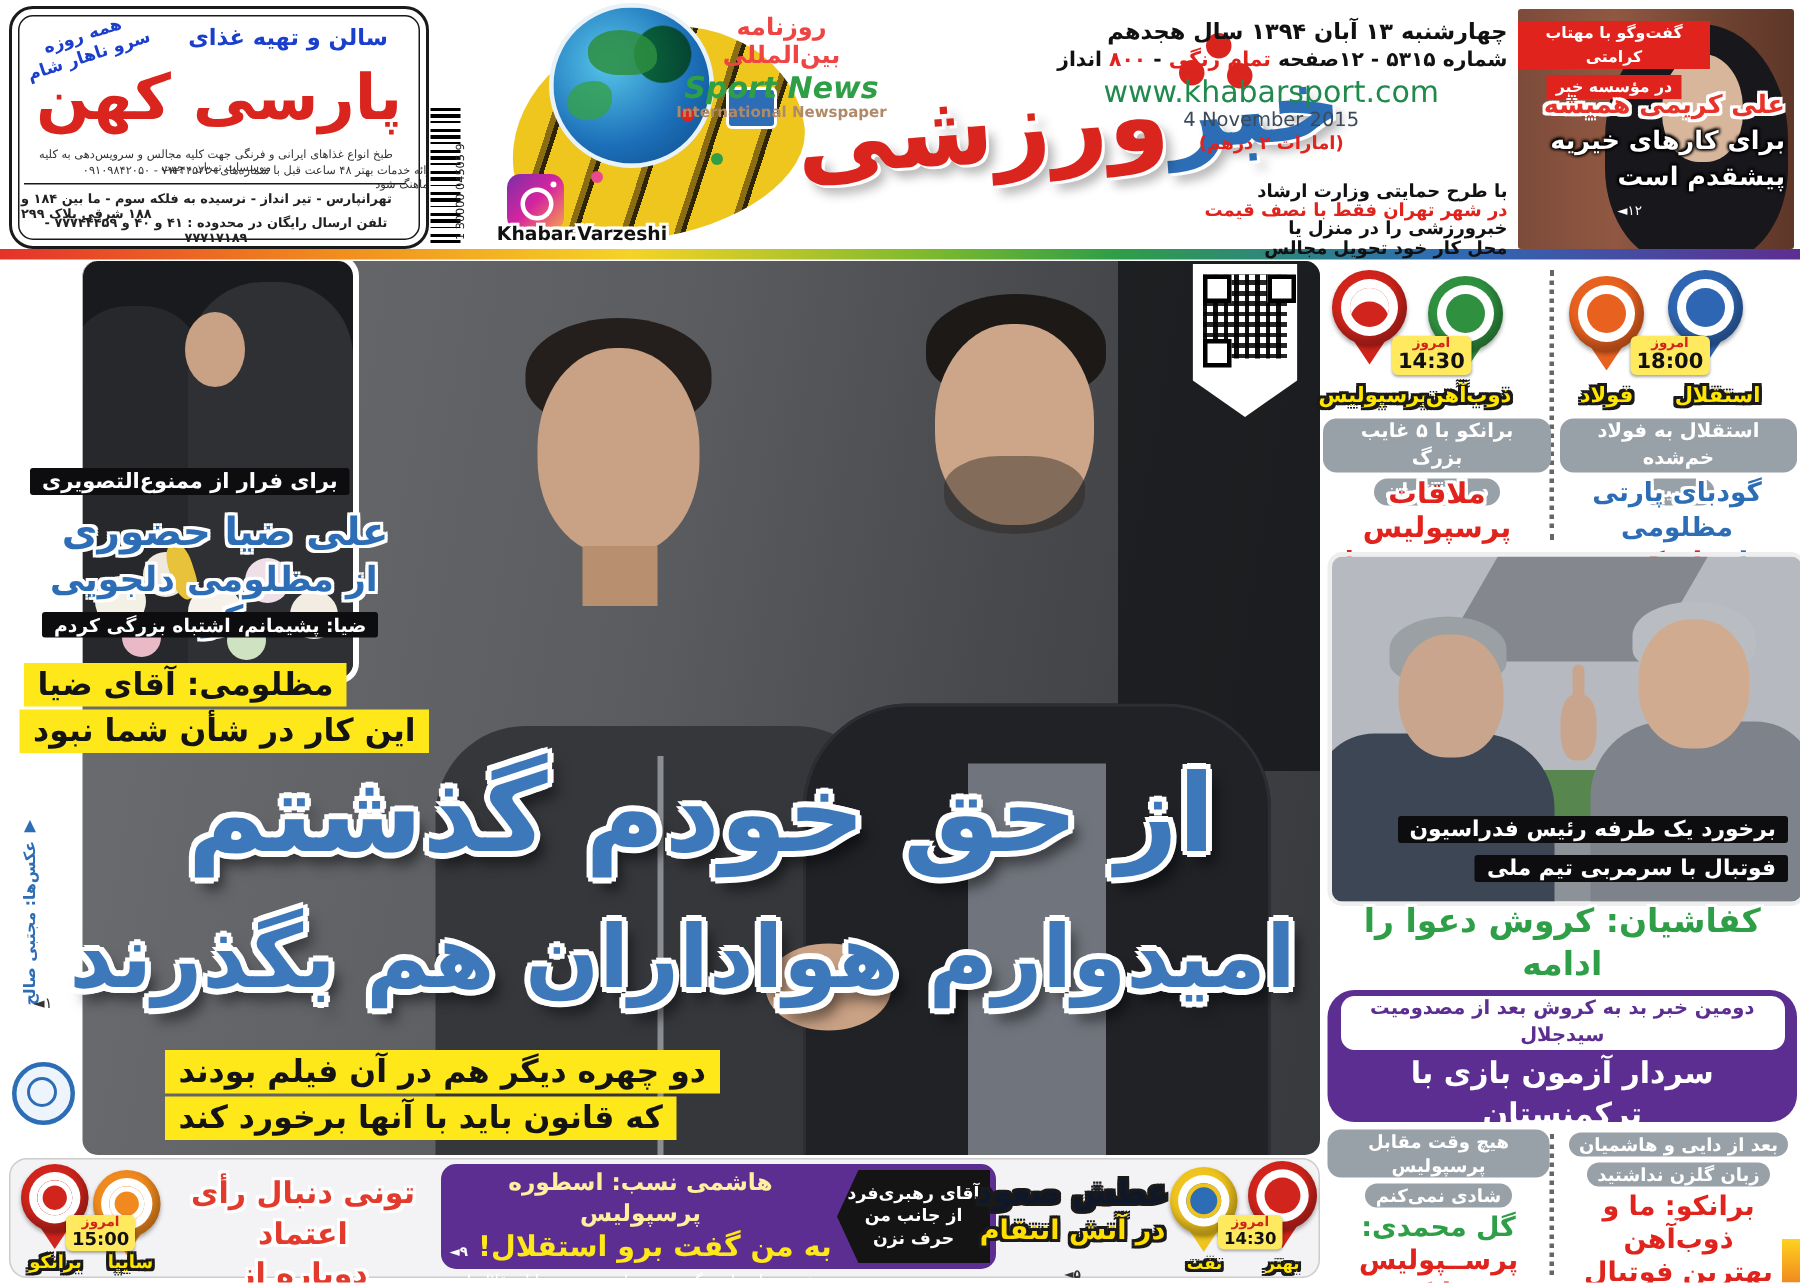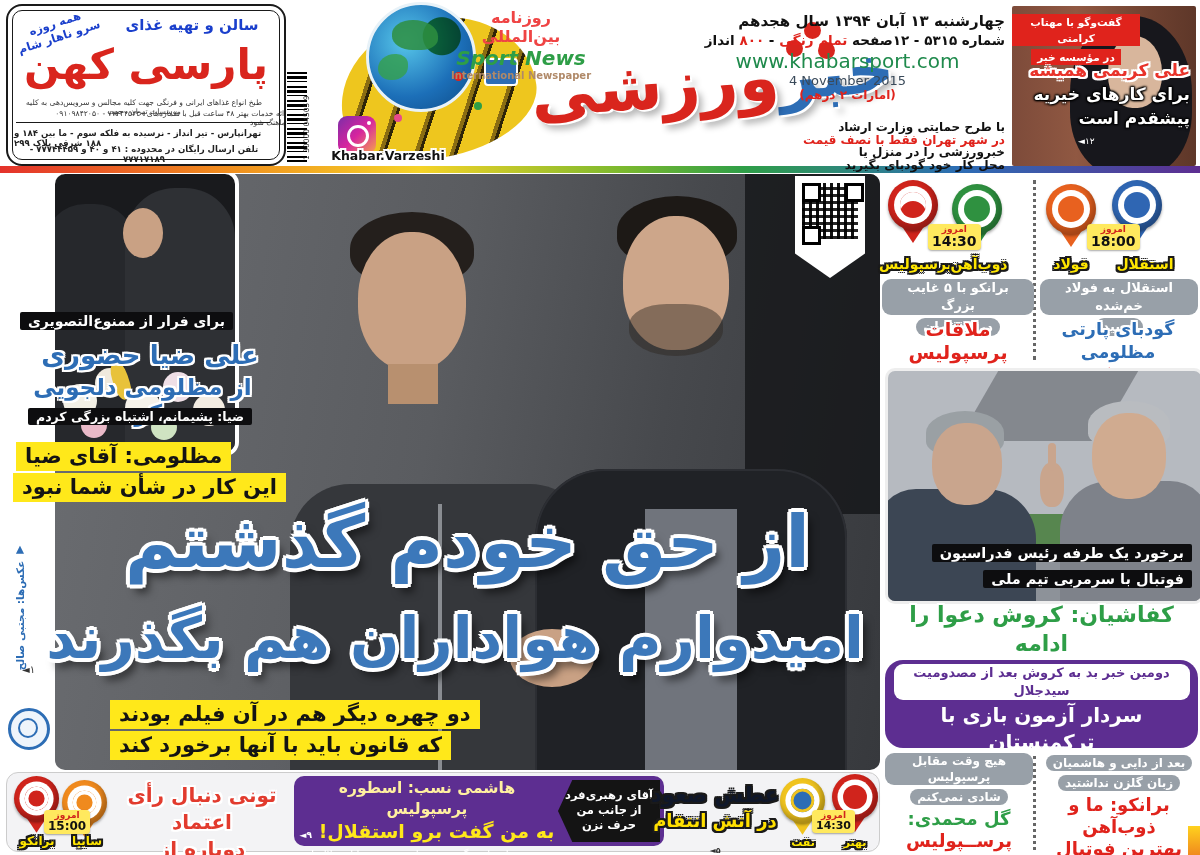--- a/index.html
+++ b/index.html
@@ -92,21 +92,21 @@
   <div class="b" style="font-size:13.5px;color:#111;margin-top:2px">
     <span>شماره ۵۳۱۵ - ۱۲صفحه </span><span style="color:#e0231c">تمام رنگی</span><span> - </span><span style="color:#e0231c">۸۰۰</span><span> انداز</span>
   </div>
   <div class="ltr ctr" style="font-size:20px;color:#1f8a4c;margin-top:1px">www.khabarsport.com</div>
   <div class="ltr ctr" style="font-size:13px;color:#3a4a5a">4 November 2015</div>
   <div class="b ctr" style="font-size:12px;color:#e0231c">(امارات ۲ درهم)</div>
   <div style="font-size:12px;font-weight:bold;line-height:12.5px;margin-top:19px">
     <div style="color:#111">با طرح حمایتی وزارت ارشاد</div>
     <div style="color:#e0231c">در شهر تهران فقط با نصف قیمت</div>
     <div style="color:#111">خبرورزشی را در منزل یا</div>
-    <div style="color:#111">محل کار خود گودبای بگیرید</div>
+    <div style="color:#111">محل کار خود تحویل مجالس</div>
   </div>
 </div>
 
 <div class="abs" style="left:1012px;top:6px;width:184px;height:160px;overflow:hidden;border-radius:2px;z-index:2;
             background:linear-gradient(90deg,#7d4b3a,#905842 35%,#6e4130 75%,#5e3729)">
   <div class="abs" style="left:58px;top:10px;width:122px;height:160px;border-radius:48% 48% 40% 40%;background:#17171c"></div>
   <div class="abs" style="left:96px;top:30px;width:54px;height:72px;border-radius:50% 50% 45% 45%;background:#d8b69c"></div>
   <div class="abs" style="right:56px;top:8px;text-align:center">
     <span class="rchip">گفت‌وگو با مهتاب کرامتی</span><br>
     <span class="rchip">در مؤسسه خبر</span>

